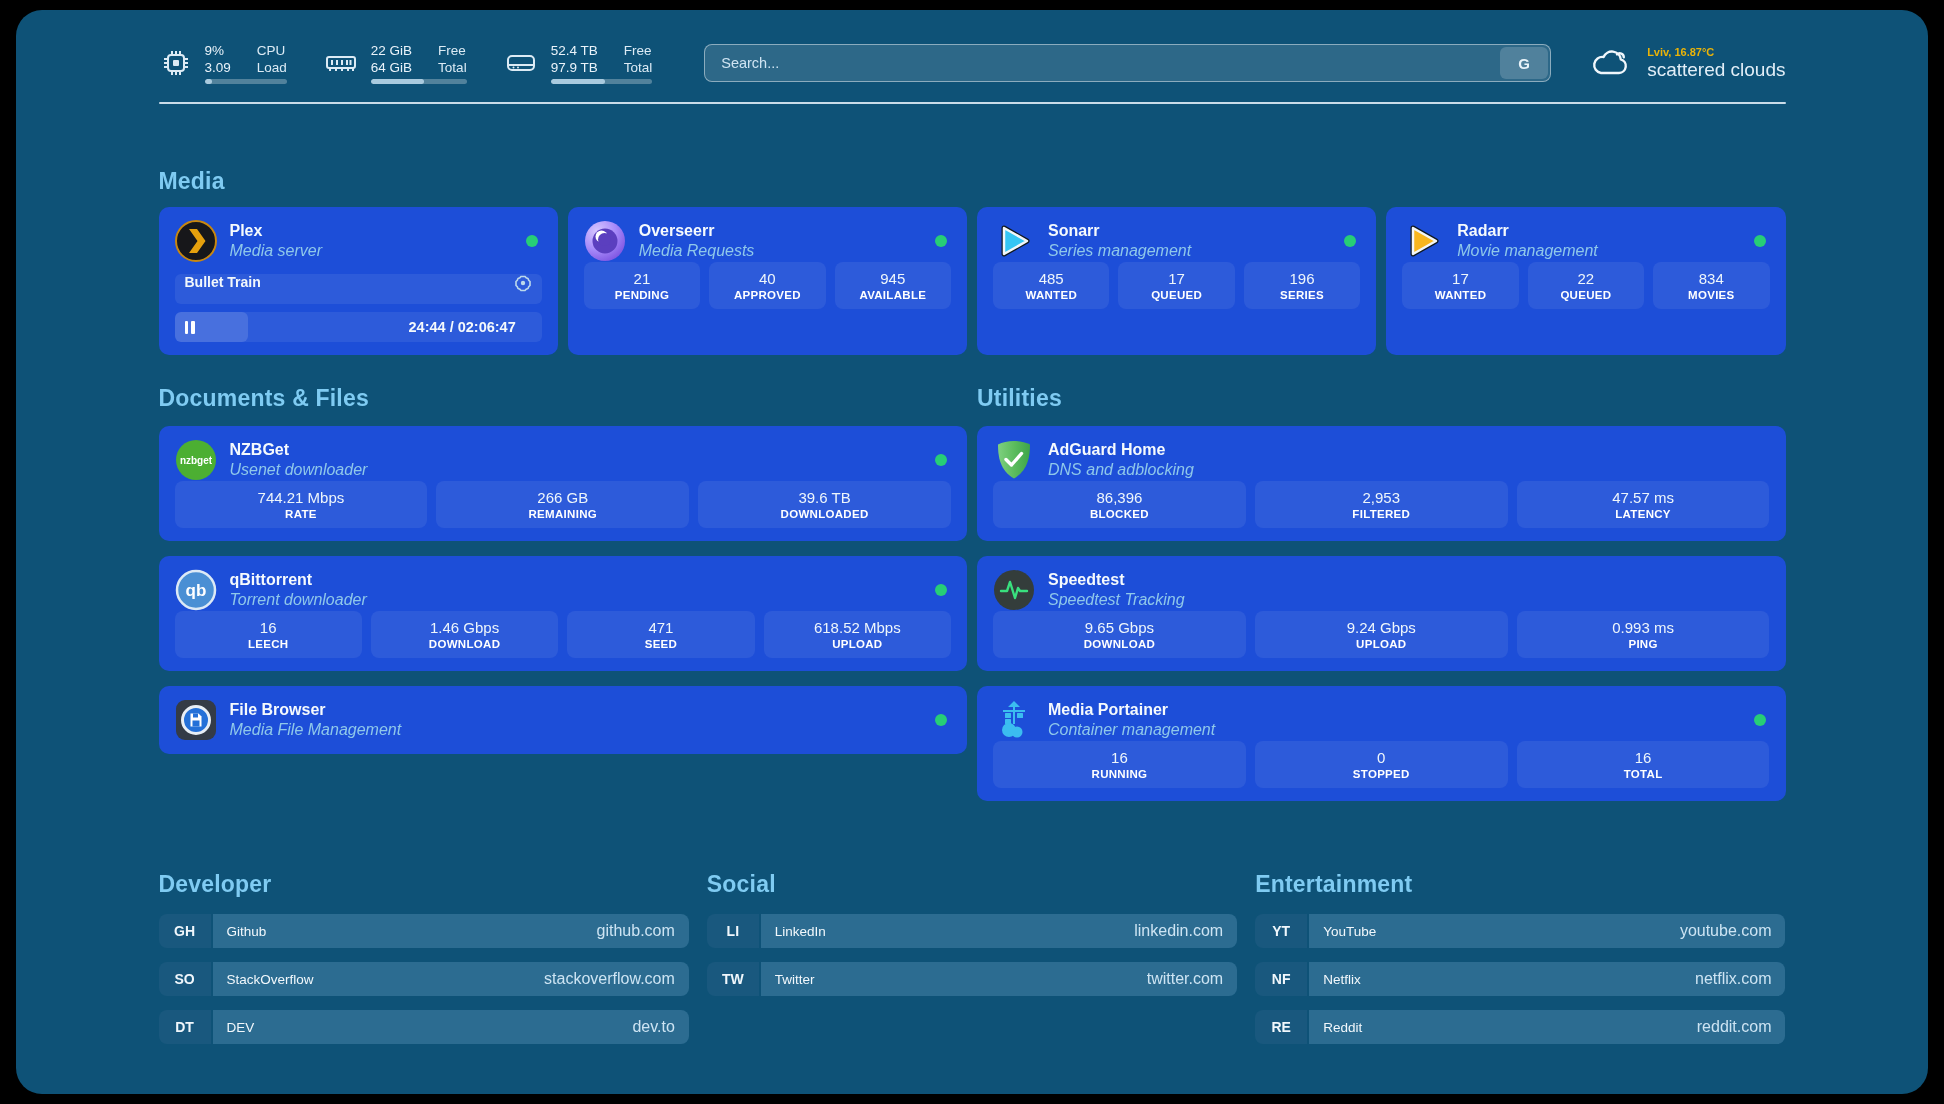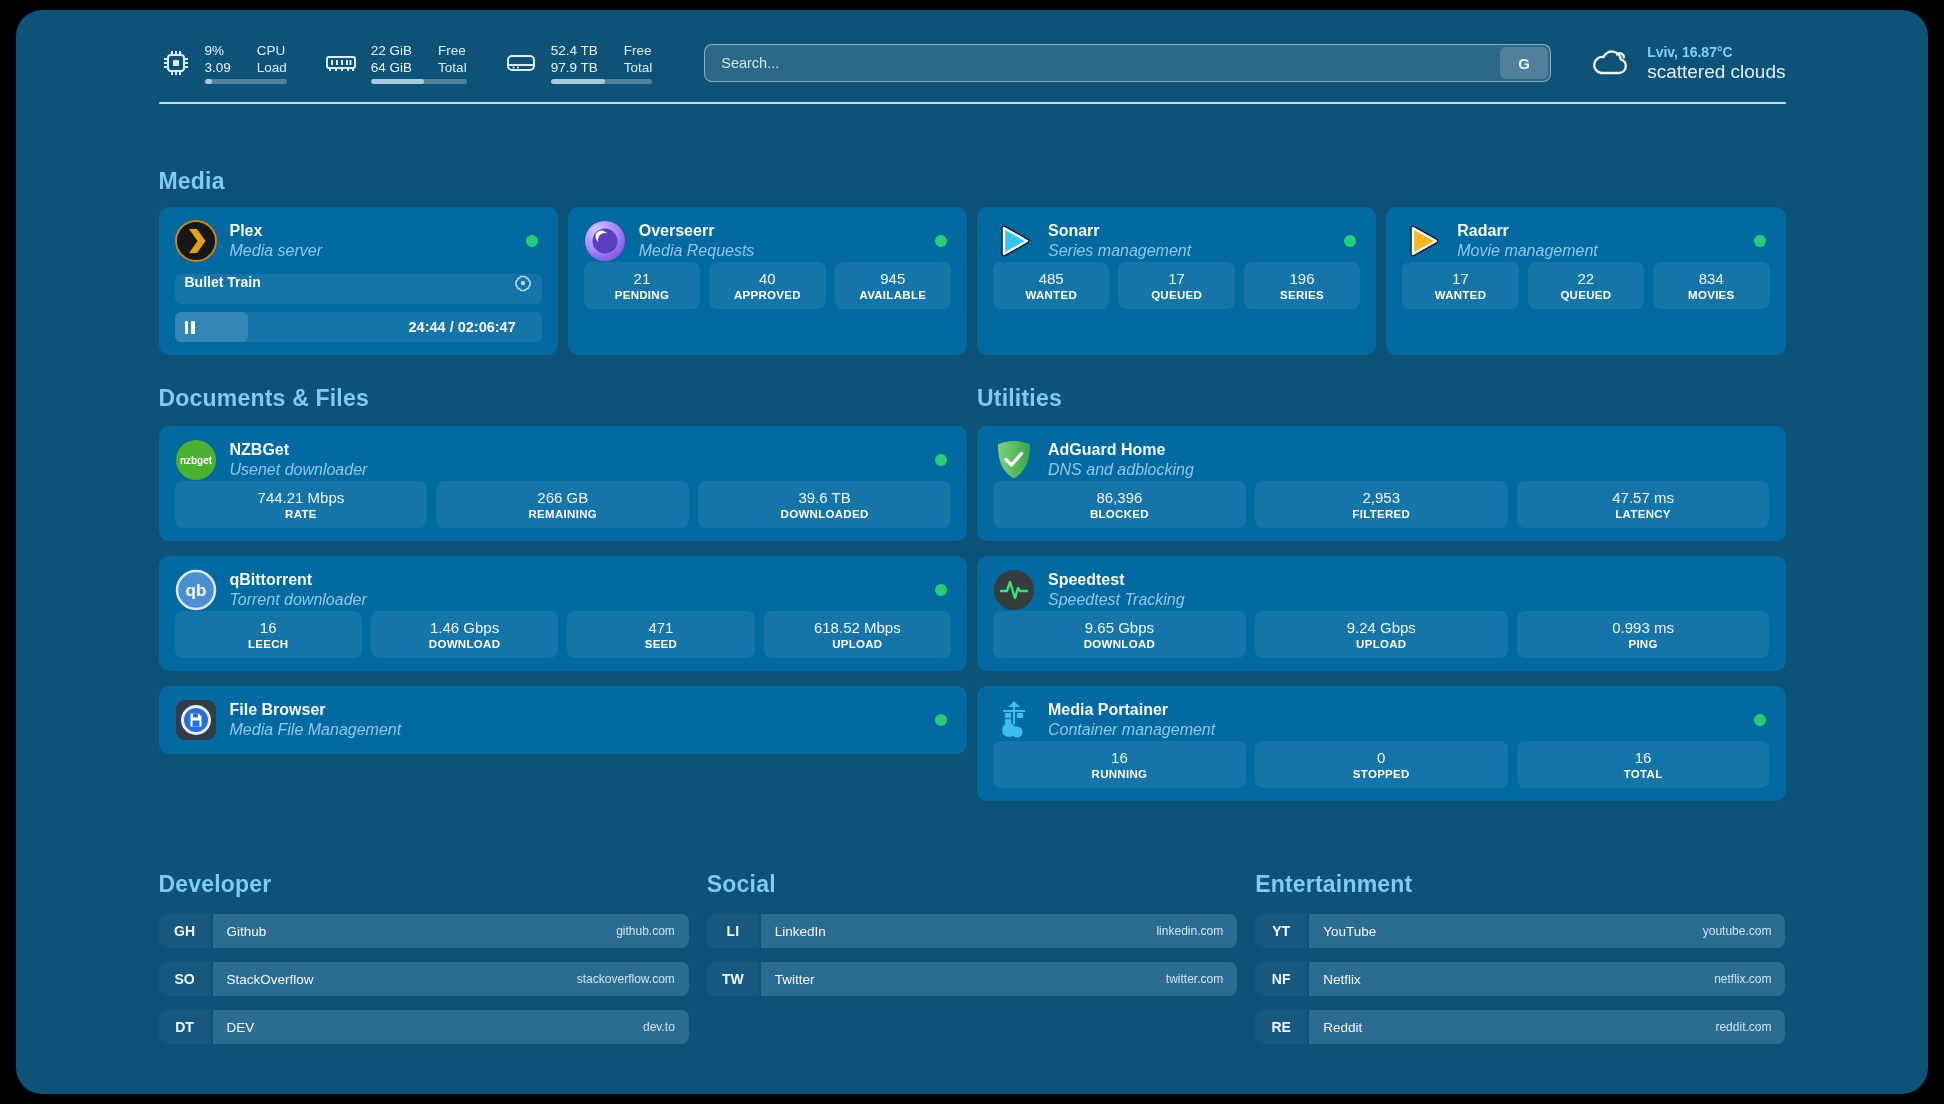--- a/index.html
+++ b/index.html
@@ -26,34 +26,34 @@
   .search input { width:100%; height:100%; background:rgba(255,255,255,.13);
     border:1px solid rgba(255,255,255,.45); border-radius:8px; padding:0 60px 0 16px;
     font-size:14.5px; color:#f0f7fc; font-family:"Liberation Sans", sans-serif; outline:none; }
   .search input::placeholder { color:#cfe4f2; }
   .g-btn { position:absolute; right:3px; top:3px; bottom:3px; width:48px;
     background:rgba(255,255,255,.17); border:none; border-radius:6px; color:#eaf4fa;
     font-size:15px; font-weight:600; cursor:pointer; font-family:"Liberation Sans", sans-serif; }
 
   .weather { display:flex; align-items:center; gap:14px; }
   .weather-txt { display:flex; flex-direction:column; gap:1px; }
-  .weather-main { font-size:14px; color:#7dd3fc; font-weight:600; }
+  .weather-main { font-size:11px; color:#eab308; font-weight:600; }
   .weather-sub { font-size:19px; color:#e2eef7; }
 
   .divider { height:2px; background:#d9e8f3; opacity:.92; margin-top:16px; border-radius:1px; }
 
   
   .section-title { font-size:23px; font-weight:600; color:#7fcbf2; letter-spacing:.2px; }
   .mt-big { margin-top:64px; }
   .grid { display:grid; gap:10px; margin-top:12px; align-items:stretch; }
   .grid-media { grid-template-columns:repeat(4,1fr); }
   .grid-two { grid-template-columns:1fr 1fr; align-items:start; }
   .col-stack { display:flex; flex-direction:column; gap:15px; }
 
-  .card { background:#0369a1; border-radius:10px; padding:13px 16px; cursor:pointer; }
+  .card { background:#1d4ed8; border-radius:10px; padding:13px 16px; cursor:pointer; }
   .card-head { display:flex; align-items:center; gap:13px; position:relative; }
   .svc-icon { width:42px; height:42px; flex:0 0 auto; }
   .svc-meta { display:flex; flex-direction:column; gap:2px; }
   .svc-name { font-size:16px; font-weight:700; color:#f5fafd; }
   .svc-sub { font-size:16px; color:#8fc8ea;font-style:italic; }
   .dot { position:absolute; right:4px; top:50%; margin-top:-6px; width:12px; height:12px;
     border-radius:50%; background:#27CE76; }
 
   .tiles { display:flex; gap:9px; margin-top:0; }
   .tile { flex:1; background:rgba(255,255,255,.075); border-radius:8px; padding:7px 4px 6px;
@@ -75,21 +75,21 @@
 
   
   .grid-three { grid-template-columns:repeat(3,1fr); gap:18px; margin-top:14px; align-items:start; }
   .bm-stack { display:flex; flex-direction:column; gap:14px; }
   .bm-row { display:flex; gap:2px; height:34px; cursor:pointer; }
   .bm-abbr { width:52px; background:#19587E; border-radius:8px 0 0 8px; display:flex;
     align-items:center; justify-content:center; font-size:14px; font-weight:600; color:#f0f7fc; }
   .bm-main { flex:1; background:#2C6C91; border-radius:0 8px 8px 0; display:flex;
     align-items:center; justify-content:space-between; padding:0 14px; }
   .bm-name { font-size:13.5px; color:#f2f8fc; }
-  .bm-url { font-size:12px; color:#cde4f3; }
+  .bm-url { font-size:16px; color:#cde4f3; }
 
   svg { display:block; }
 </style>
 </head>
 <body>
 
 <div class="panel">
   <div class="content">
 
     <div class="topbar">

